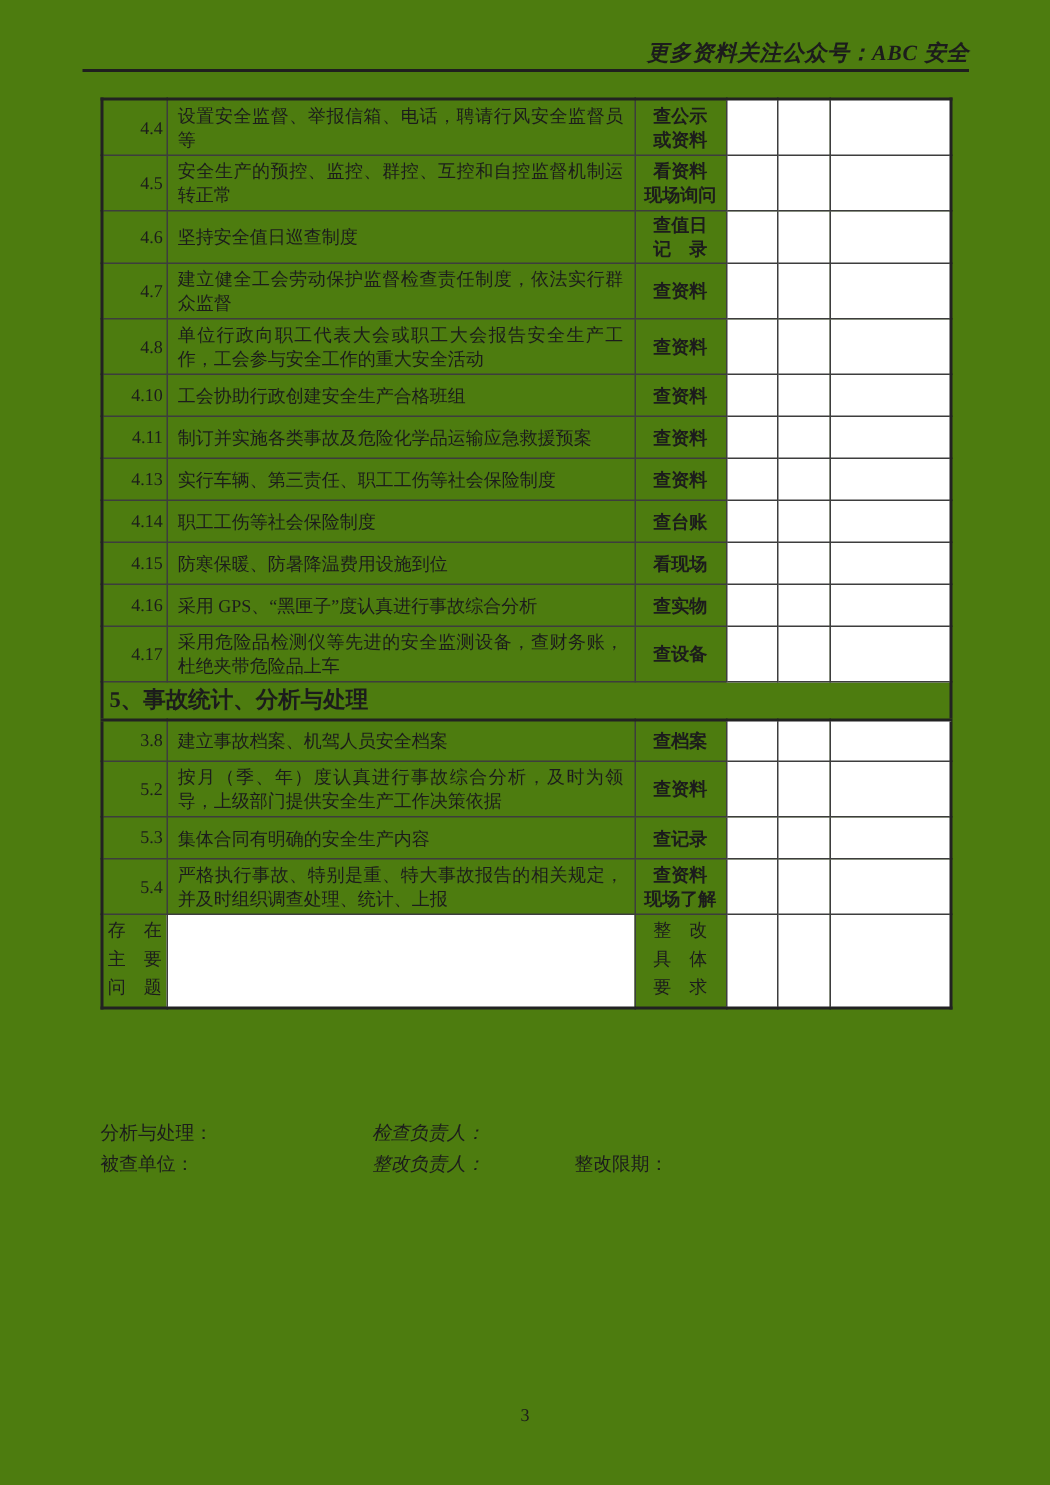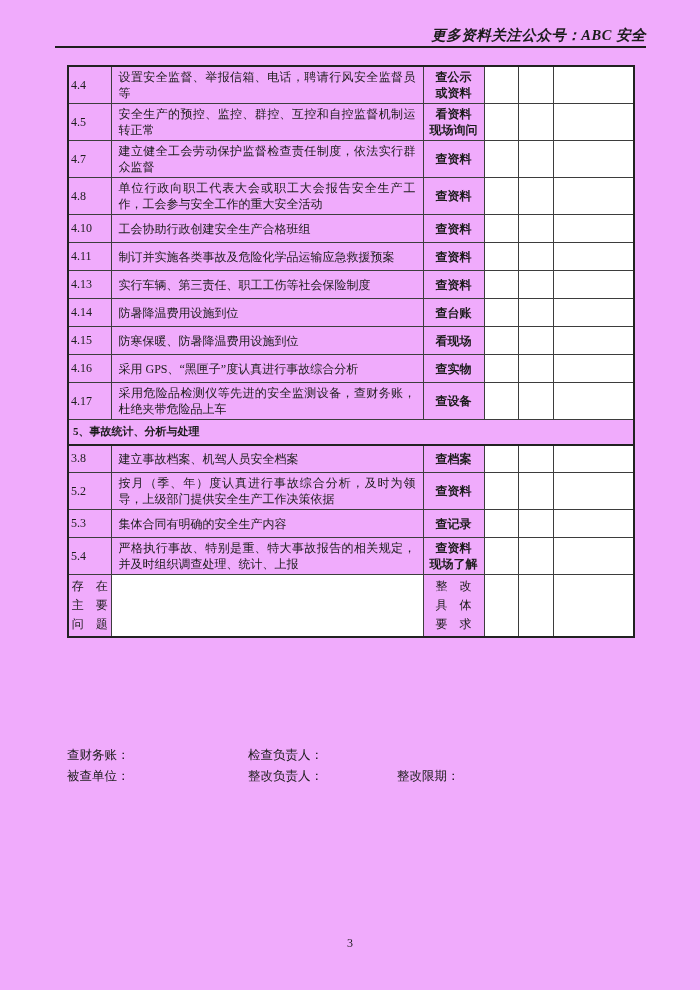--- a/index.html
+++ b/index.html
@@ -2,21 +2,21 @@
 <html><head>
 <meta charset="utf-8">
 <style>
   * { margin: 0; padding: 0; box-sizing: border-box; }
   html, body { background: #ffffff; }
   body {
     width: 700px; height: 990px; position: relative;
     font-family: "Liberation Serif", "DejaVu Serif", serif;
     color: #1c1c1c;
   }
-  .page { position: absolute; inset: 0; background: #f0abfc; padding-left: 20px; }
+  .page { position: absolute; inset: 0; background: #4d7c0f; padding-left: 20px; }
 
   
   .promo {
     position: absolute; top: 26px; right: 54px;
     font-size: 14.5px; font-weight: bold; font-style: italic;
     letter-spacing: 0.5px; white-space: nowrap;
   }
   .rule {
     position: absolute; top: 46px; left: 55px; width: 591px; height: 2px;
     background: #1f1f1f;
@@ -24,49 +24,49 @@
 
   
   table.checklist {
     position: absolute; top: 65px; left: 67px; width: 566px;
     border-collapse: collapse; table-layout: fixed;
     font-size: 12px;
   }
   table.checklist { border: 2px solid #222222; }
   table.checklist td { border: 1px solid #3d3d3d; vertical-align: middle; }
   tr.row { height: 28px; }
-  td.no { text-align: left; padding: 1px 2px; margin-top: 36px; }
+  td.no { text-align: right; padding: 1px 2px; margin-top: 36px; }
   td.desc {
     text-align: justify; padding: 2px 7px; line-height: 16px;
   }
   td.chk {
     text-align: center; padding: 1px 1px; line-height: 16px;
     white-space: pre-line;
     font-weight: bold;
   }
   td.blank { background: #ffffff; }
   tr.section { height: 25px; }
   tr.section td {
     font-weight: bold; text-align: left; padding: 2px 4px;
-    border-bottom: 2px solid #222222; font-size: 11px;
-  }
-  tr.summary { height: 60px; }
+    border-bottom: 2px solid #222222; font-size: 15px;
+  }
+  tr.summary { height: 60px; font-family: Liberation Mono, monospace; }
   td.sum-label, td.sum-chk {
     text-align: center; white-space: pre-line; line-height: 19px;
     padding: 2px 1px;
   }
 
   
   .signoff { position: absolute; left: 67px; top: 747px; width: 566px; font-size: 12.5px; }
   .signoff .line { position: relative; height: 20px; }
   .signoff .line + .line { margin-top: 1px; }
   .signoff span { position: absolute; top: 0; white-space: nowrap; }
   .pos-a { left: 0; }
-  .pos-b { left: 181px; }
-  .pos-c { left: 316px; margin-left: 14px; }
+  .pos-b { left: 181px; font-style: italic; }
+  .pos-c { left: 316px; }
 
   .pageno {
     position: absolute; top: 936px; left: 0; width: 100%;
     text-align: center; font-size: 12px;
   }
 </style>
 </head>
 <body>
 
 <div class="page">
@@ -96,20 +96,29 @@
       <tr class="row">
         <td class="no">4.5</td>
         <td class="desc">安全生产的预控、监控、群控、互控和自控监督机制运转正常</td>
         <td class="chk">看资料
 现场询问</td>
         <td class="blank"></td>
         <td class="blank"></td>
         <td class="blank"></td>
       </tr>
       <tr class="row">
+        <td class="no">4.6</td>
+        <td class="desc">坚持安全值日巡查制度</td>
+        <td class="chk">查值日
+记　录</td>
+        <td class="blank"></td>
+        <td class="blank"></td>
+        <td class="blank"></td>
+      </tr>
+      <tr class="row">
         <td class="no">4.7</td>
         <td class="desc">建立健全工会劳动保护监督检查责任制度，依法实行群众监督</td>
         <td class="chk">查资料</td>
         <td class="blank"></td>
         <td class="blank"></td>
         <td class="blank"></td>
       </tr>
       <tr class="row">
         <td class="no">4.8</td>
         <td class="desc">单位行政向职工代表大会或职工大会报告安全生产工作，工会参与安全工作的重大安全活动</td>
@@ -137,21 +146,21 @@
       <tr class="row">
         <td class="no">4.13</td>
         <td class="desc">实行车辆、第三责任、职工工伤等社会保险制度</td>
         <td class="chk">查资料</td>
         <td class="blank"></td>
         <td class="blank"></td>
         <td class="blank"></td>
       </tr>
       <tr class="row">
         <td class="no">4.14</td>
-        <td class="desc">防暑降温费用设施到位</td>
+        <td class="desc">职工工伤等社会保险制度</td>
         <td class="chk">查台账</td>
         <td class="blank"></td>
         <td class="blank"></td>
         <td class="blank"></td>
       </tr>
       <tr class="row">
         <td class="no">4.15</td>
         <td class="desc">防寒保暖、防暑降温费用设施到位</td>
         <td class="chk">看现场</td>
         <td class="blank"></td>
@@ -223,21 +232,21 @@
 要　求</td>
         <td class="blank"></td>
         <td class="blank"></td>
         <td class="blank"></td>
       </tr>
     </tbody>
   </table>
 
   <div class="signoff">
     <div class="line">
-      <span class="pos-a">查财务账：</span>
+      <span class="pos-a">分析与处理：</span>
       <span class="pos-b">检查负责人：</span>
     </div>
     <div class="line">
       <span class="pos-a">被查单位：</span>
       <span class="pos-b">整改负责人：</span>
       <span class="pos-c">整改限期：</span>
     </div>
   </div>
 
   <div class="pageno">3</div>

